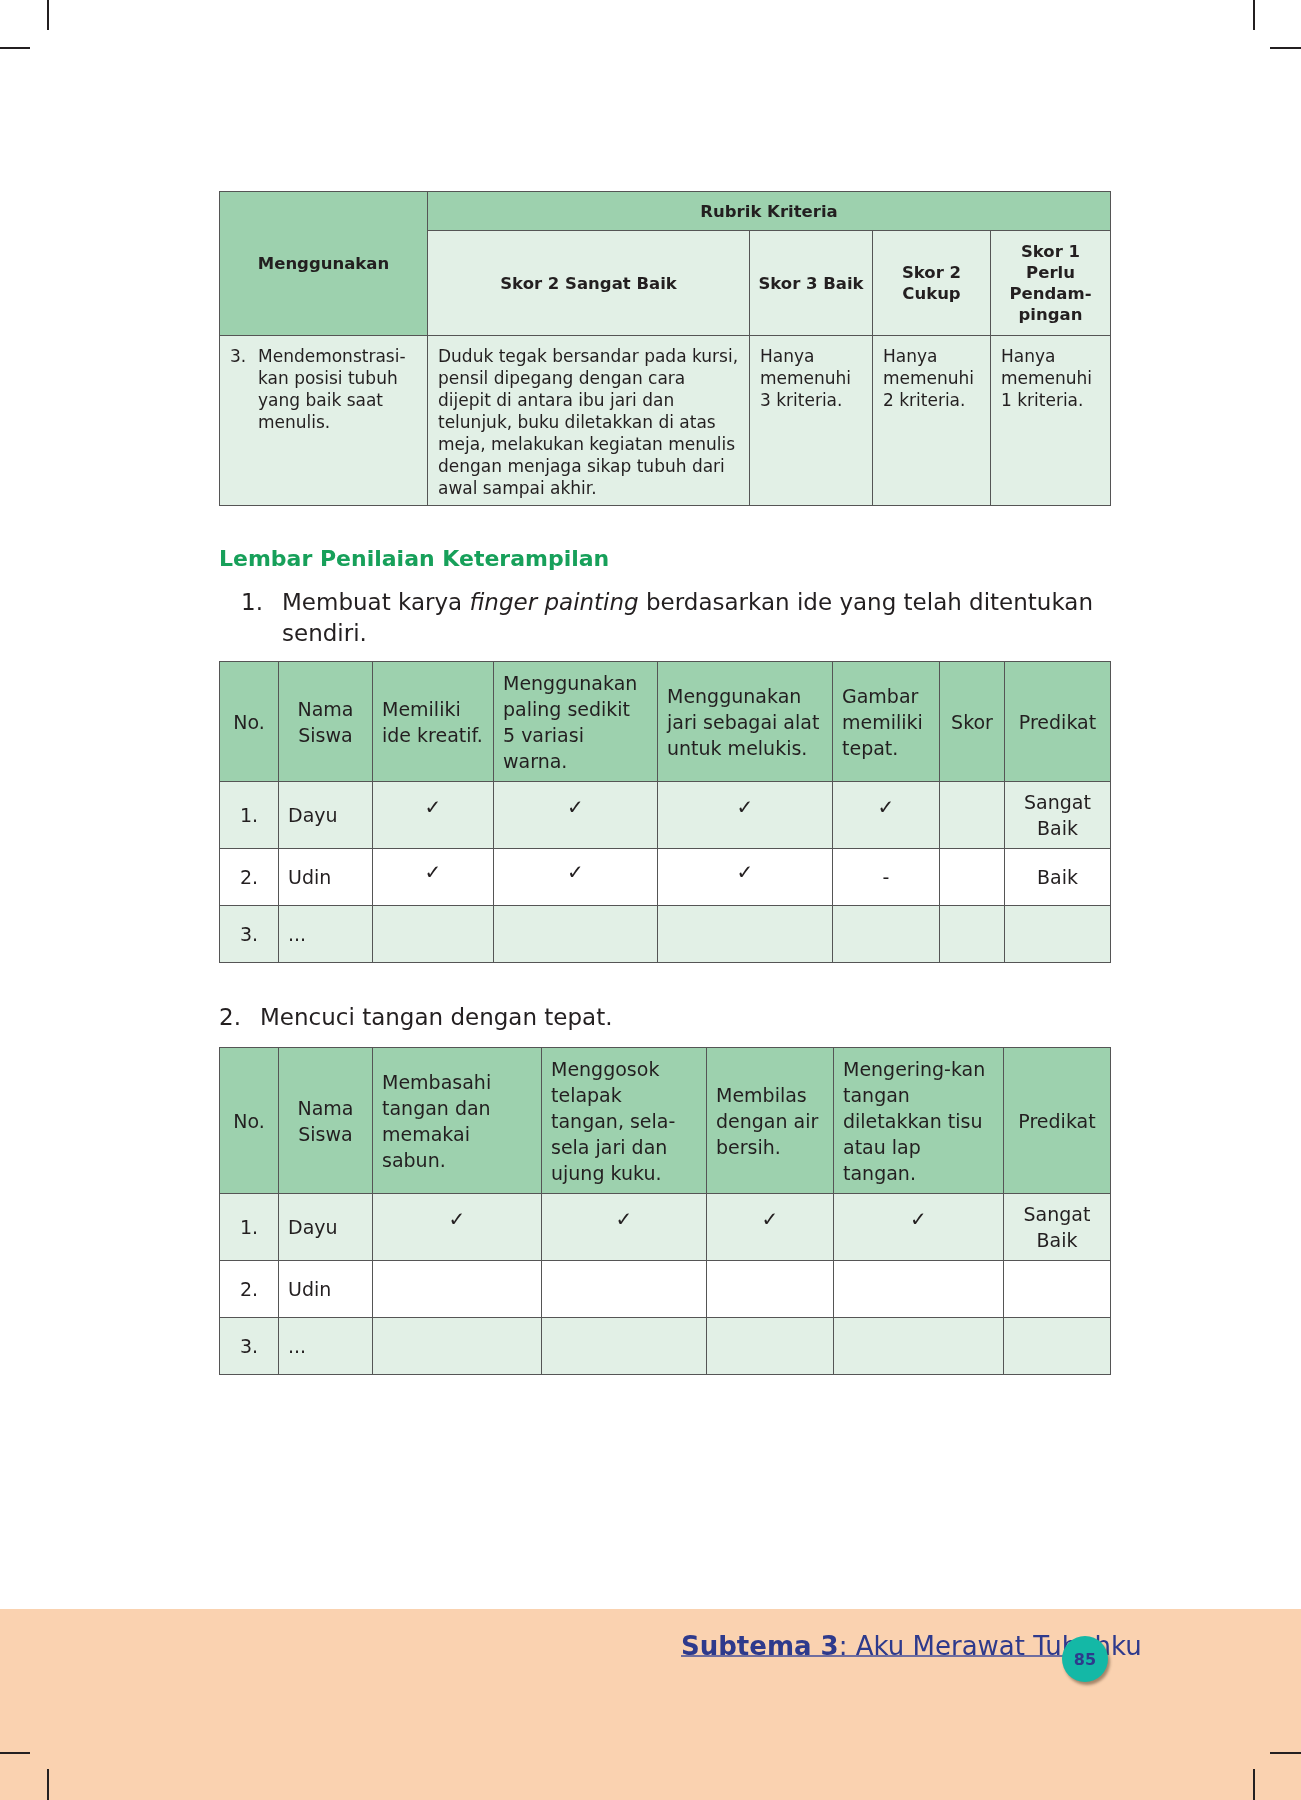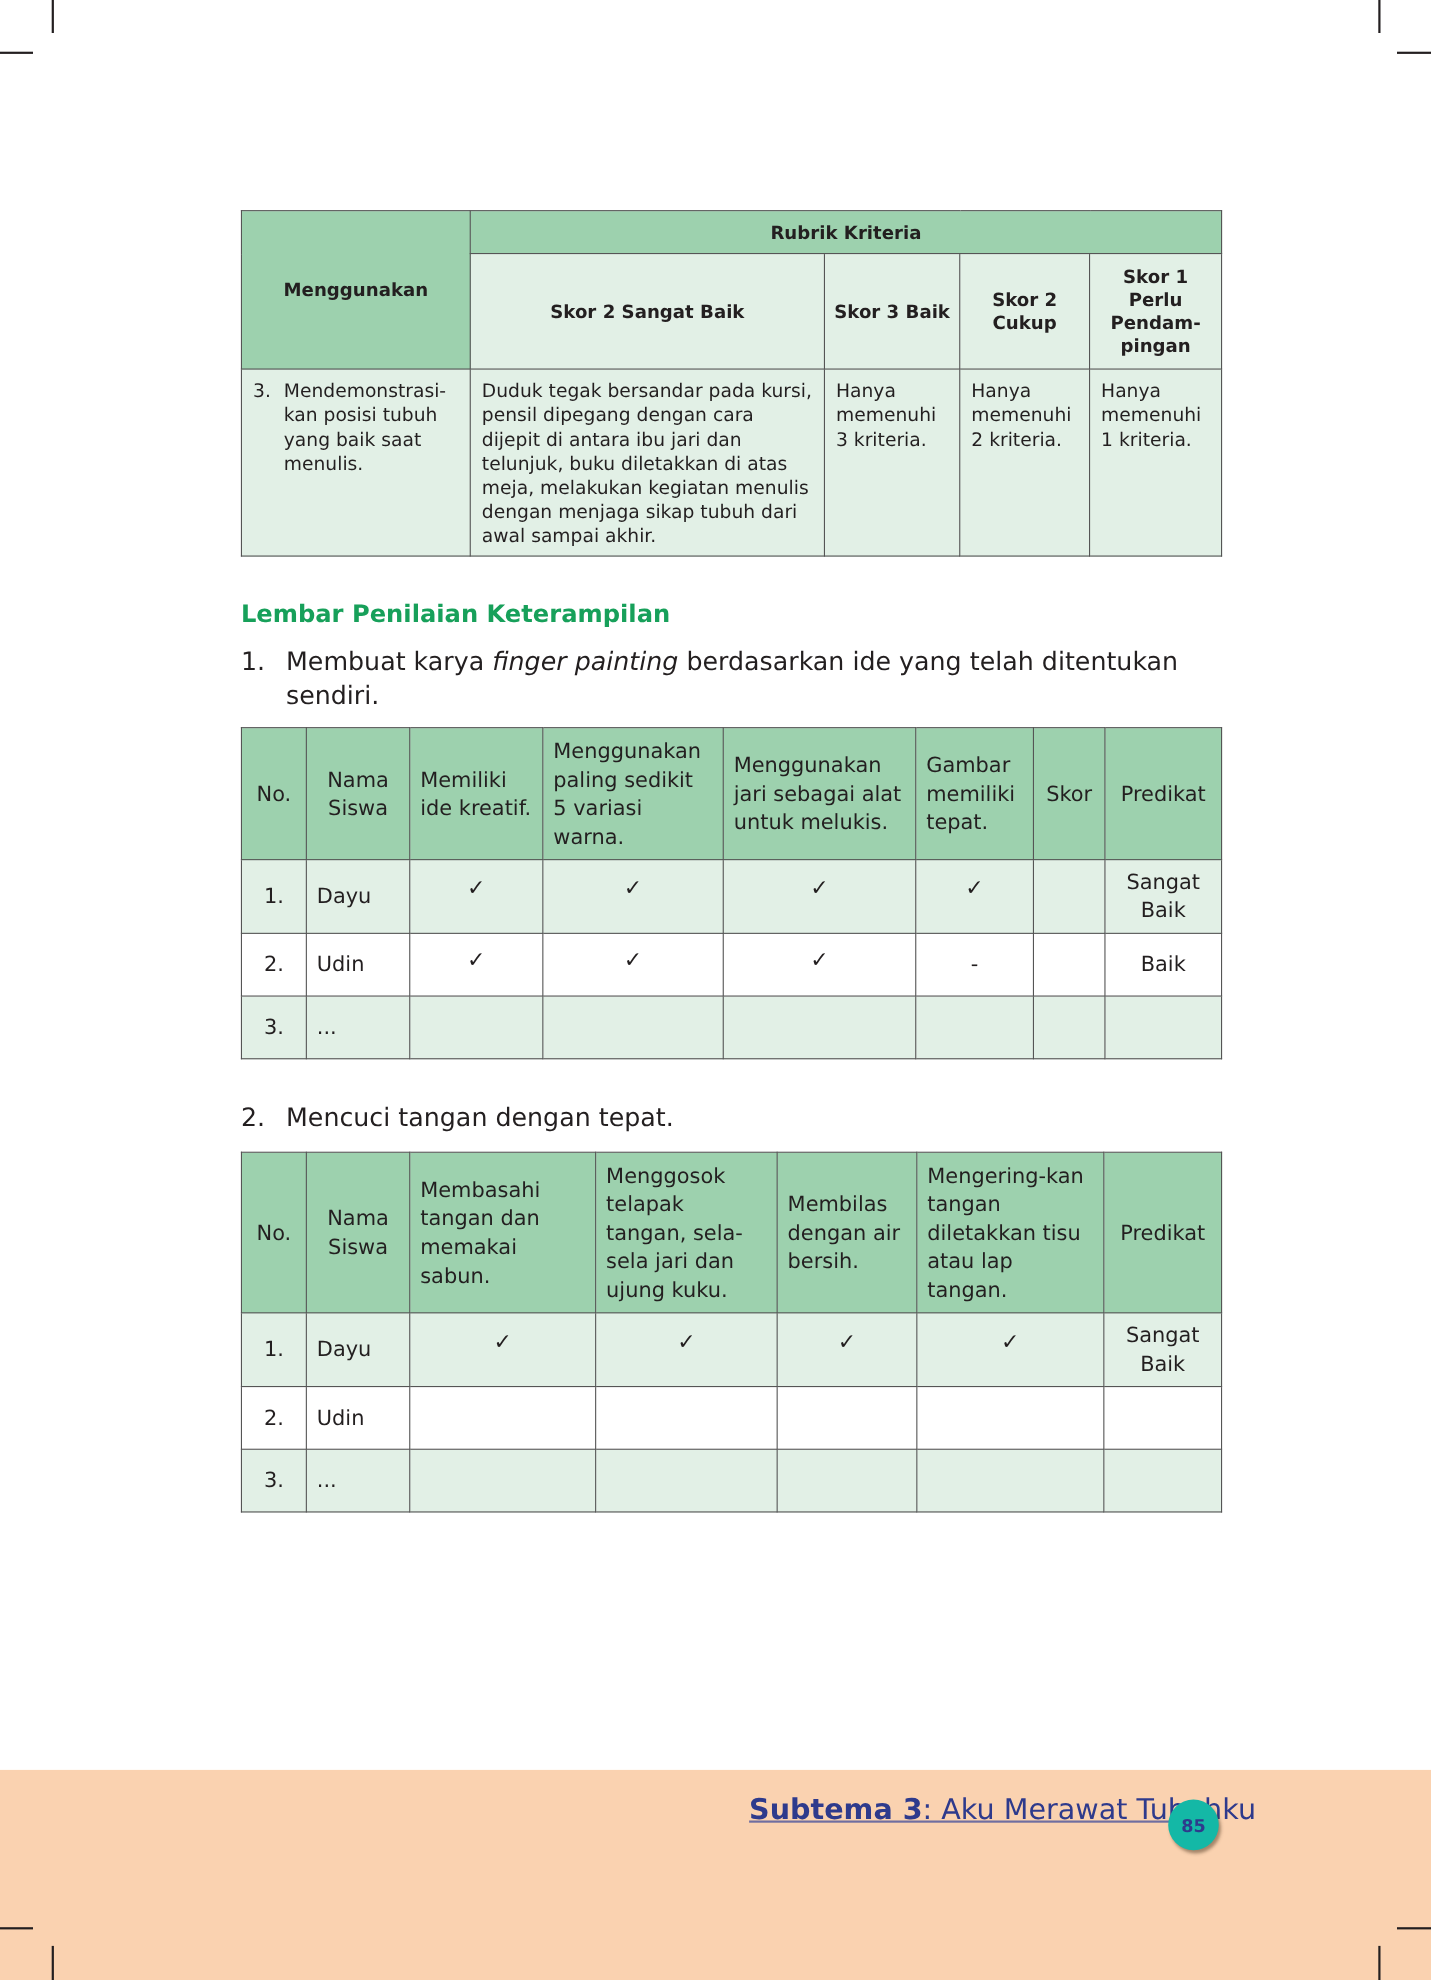--- a/index.html
+++ b/index.html
@@ -21,21 +21,21 @@
   #t1 .rk-row { height: 39px; }
   #t1 .sk-row { height: 105px; }
   #t1 .bd-row { height: 169px; }
   .num-item { display: flex; }
   .num-item .n { width: 28px; flex: none; }
 
   .section-title { position: absolute; left: 219px; top: 546px; font-size: 22px; font-weight: bold; color: #17a05a; }
   .q { position: absolute; left: 219px; font-size: 23px; line-height: 31px; color: #231f20; }
   .q .qn { display: inline-block; width: 41px; }
   .q .qt { display: inline-block; }
-  #q1 { top: 587px; width: 880px; }
+  #q1 { top: 587px; width: 880px; margin-left: 22px; }
   #q1 .qt { width: 820px; vertical-align: top; }
   #q2 { top: 1002px; }
 
   .tbl-q { font-size: 19px; }
   .tbl-q th { font-weight: normal; line-height: 26px; text-align: left; padding: 4px 9px; }
   .tbl-q th.c { text-align: center; }
   .tbl-q td { padding: 4px 9px; line-height: 26px; }
   .tbl-q td.c { text-align: center; }
   .check { font-size: 20px; }
 

